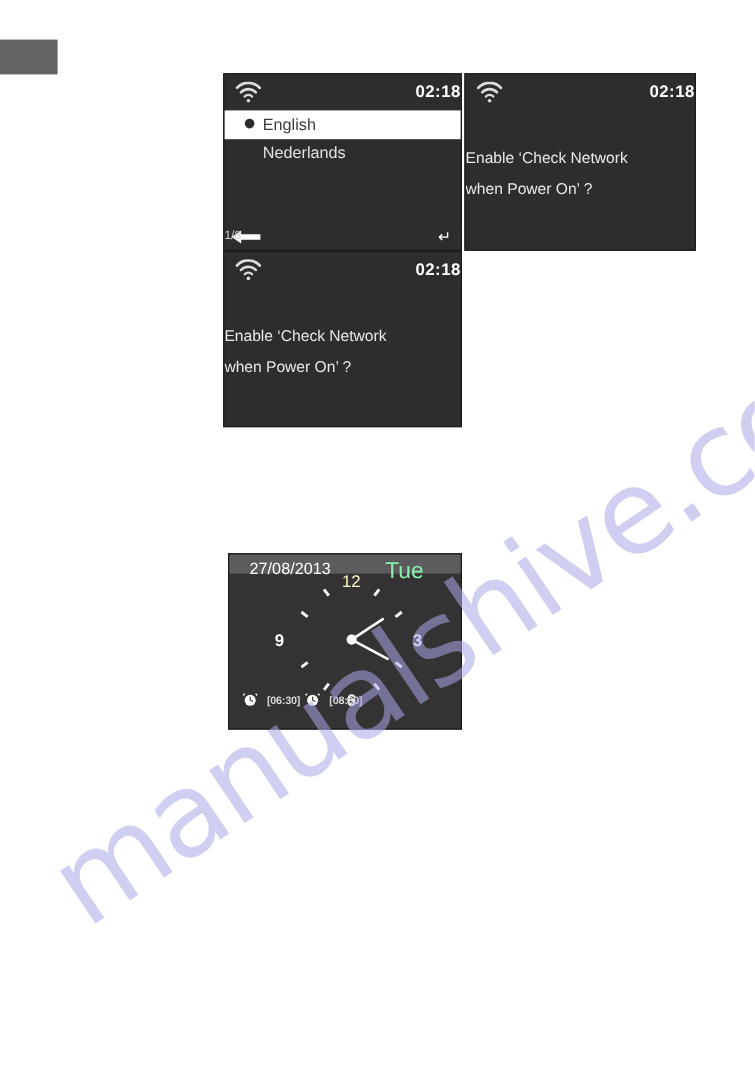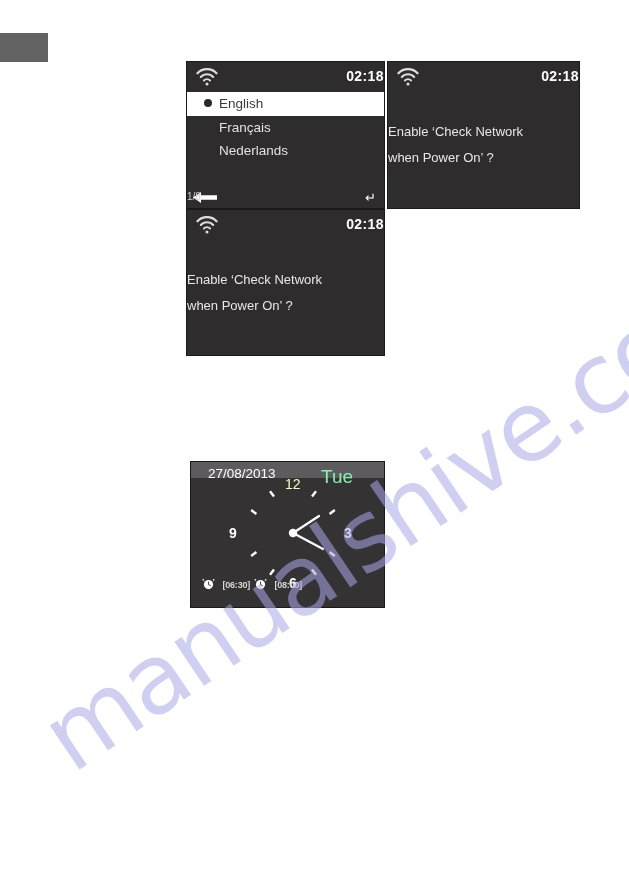--- a/index.html
+++ b/index.html
@@ -233,23 +233,20 @@
         </g>
         <circle cx="11" cy="16" r="1.5" fill="#dcdcdc"></circle>
       </svg>
     </span>
     <span class="clock-time">02:18</span>
   </div>
 
   <div class="lang-list">
     <div class="lang-row selected">
       <span class="lang-bullet"></span><span class="lang-label">English</span>
-    </div>
-    <div class="lang-row">
-      <span class="lang-label">Français</span>
     </div>
     <div class="lang-row">
       <span class="lang-label">Nederlands</span>
     </div>
   </div>
 
   <div class="navbar">
     <span class="nav-back">
       <svg viewBox="0 0 26 15" width="26" height="15">
         <path d="M1 7.5 L9 2 L9 5.2 L25 5.2 L25 9.8 L9 9.8 L9 13 Z" fill="#ffffff"></path>

